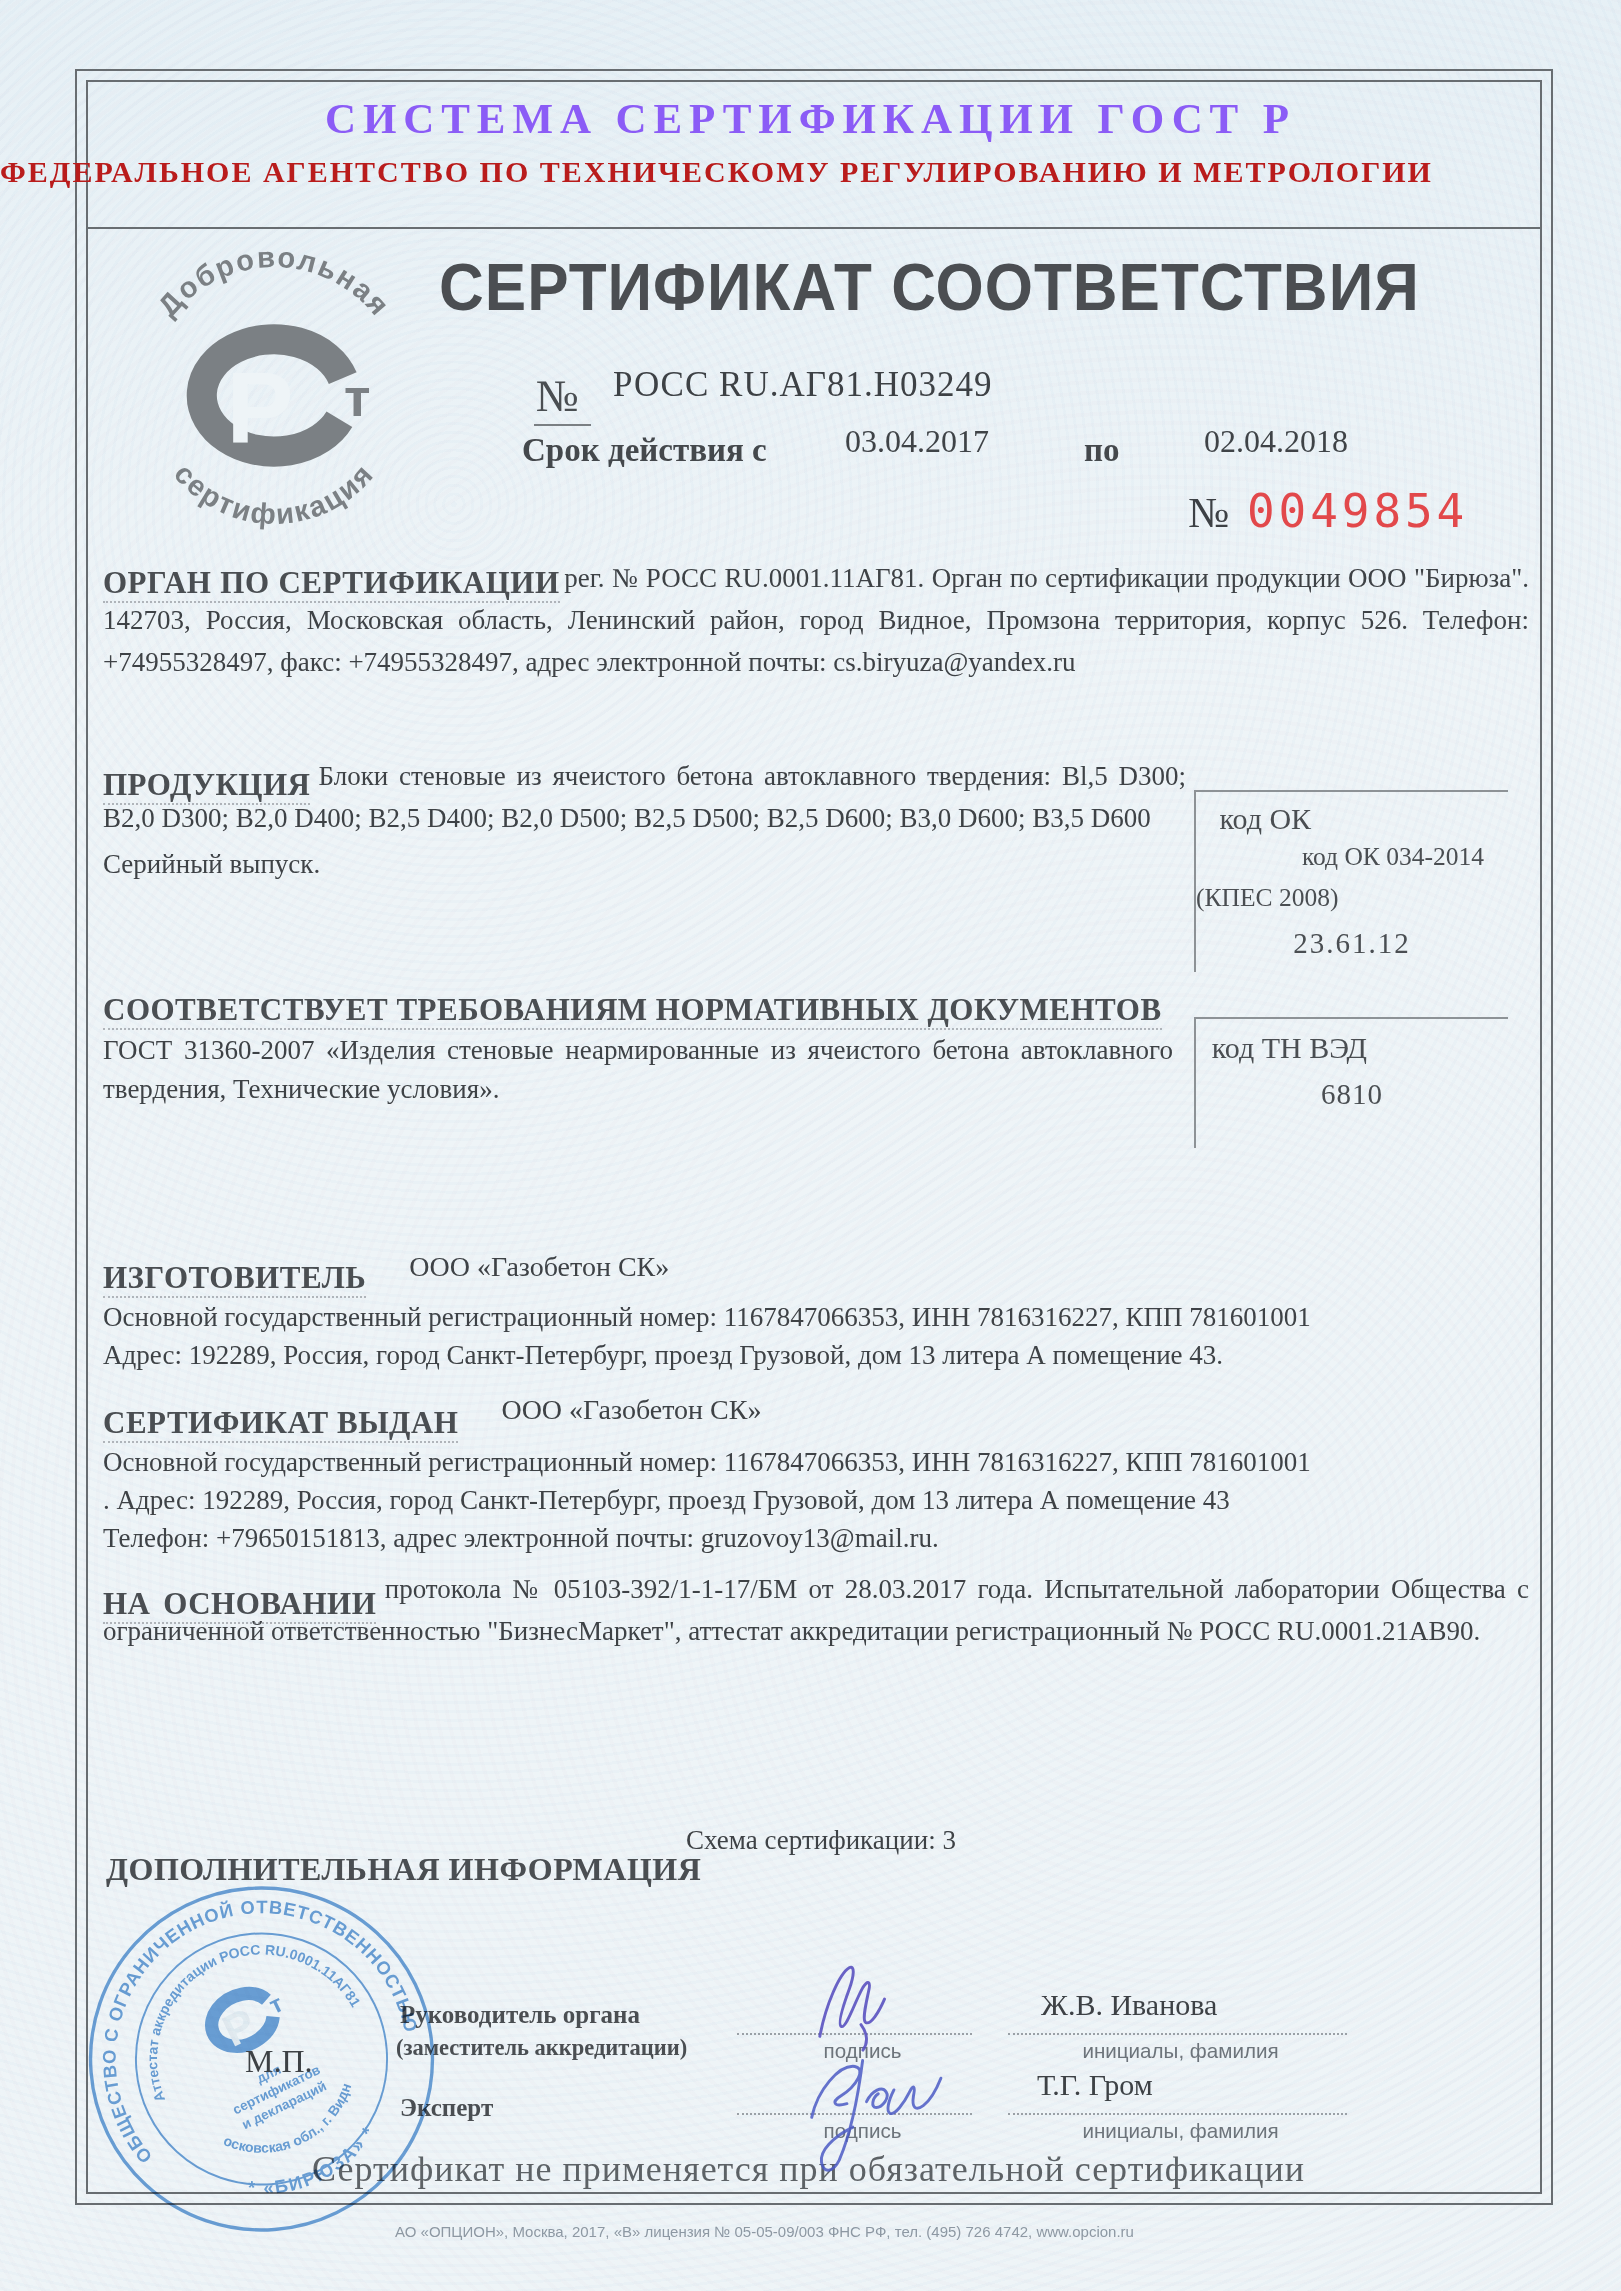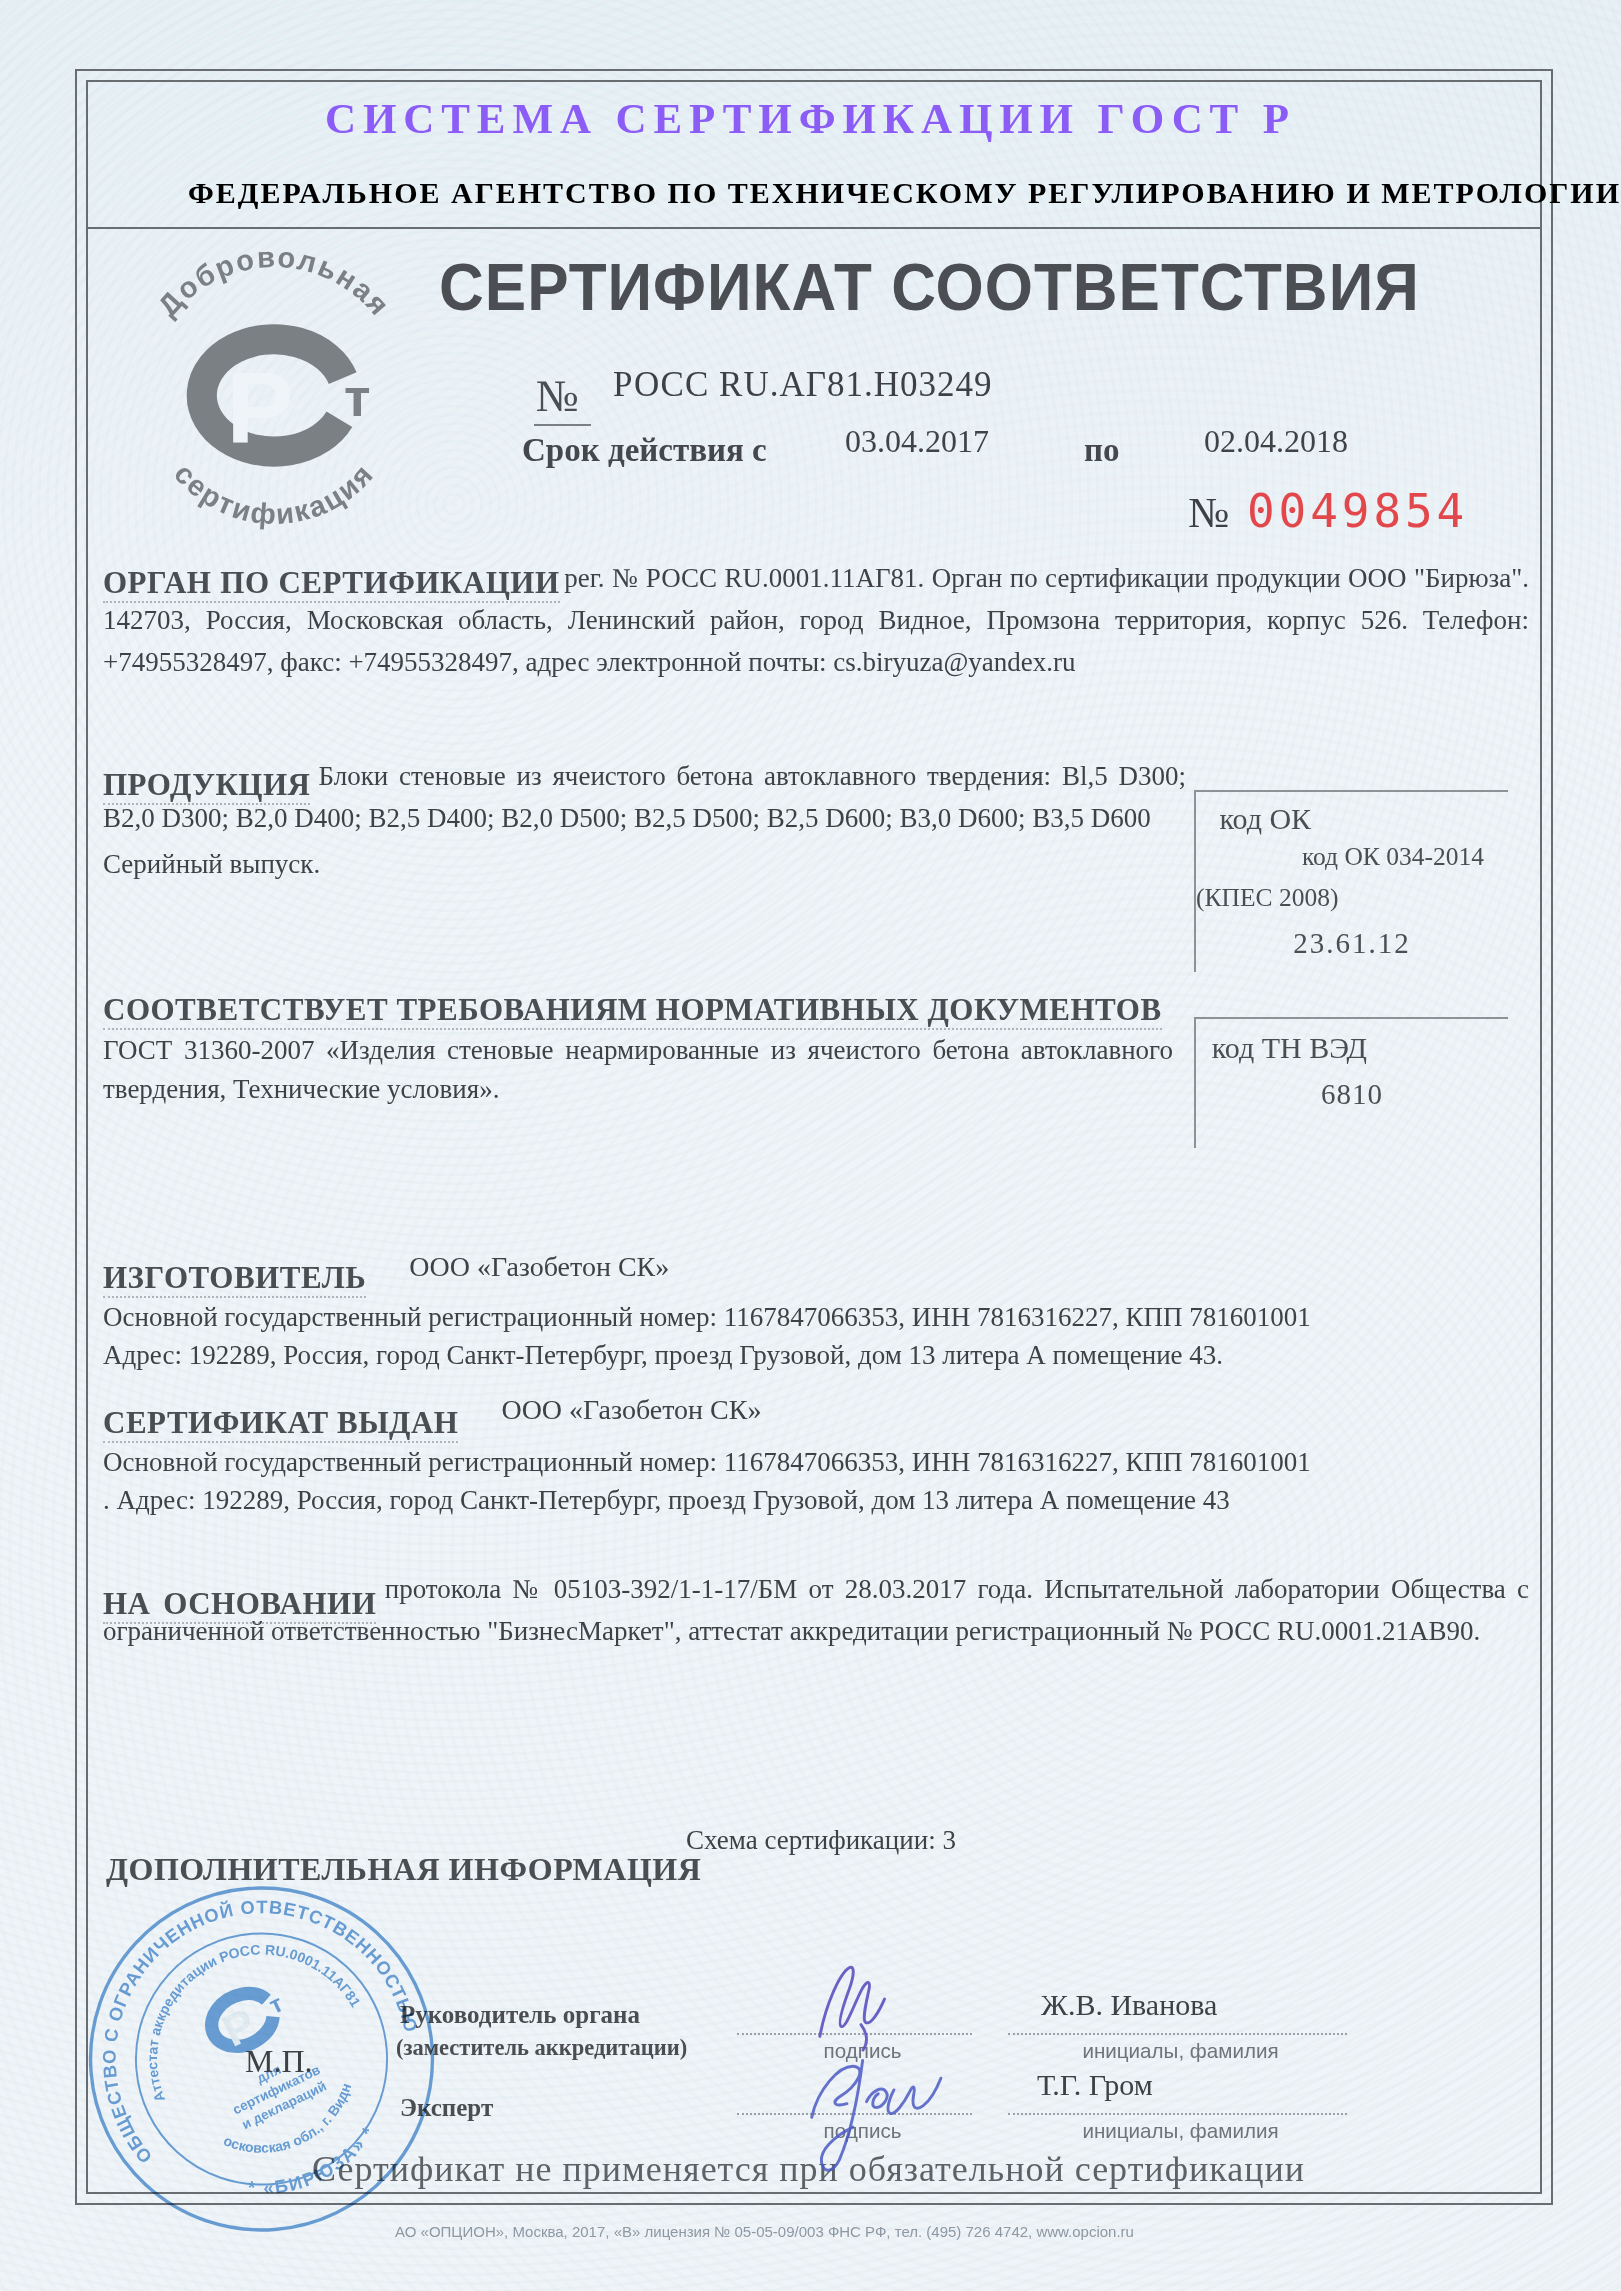--- a/index.html
+++ b/index.html
@@ -13,21 +13,21 @@
     background:
       repeating-radial-gradient(circle at 28% 22%, rgba(150,190,220,.055) 0 2.9px, transparent 2.9px 8.8px),
       repeating-radial-gradient(circle at 72% 68%, rgba(205,170,190,.04) 0 3.9px, transparent 3.9px 10.8px),
       linear-gradient(180deg, rgba(215,232,242,.35), rgba(238,244,247,0) 30%);
   }
   .abs{position:absolute;}
   .frame-outer{position:absolute;left:75px;top:69px;width:1474px;height:2132px;border:2px solid #686d71;}
   .frame-inner{position:absolute;left:8.8px;top:8.8px;right:8.8px;bottom:8.8px;border:2px solid #686d71;}
   .header-rule{position:absolute;left:0;right:0;top:145px;border-bottom:2px solid #686d71;}
   .hline1{left:0;right:0;top:94px;text-align:center;font-size:43px;font-weight:bold;letter-spacing:6.9px;color:#8b5cf6;}
-  .hline2{left:0;right:0;top:176px;text-align:right;font-size:30px;font-weight:bold;letter-spacing:2px;color:#000000;}
+  .hline2{left:0;right:0;top:155px;text-align:left;font-size:30px;font-weight:bold;letter-spacing:2px;color:#b91c1c;}
   .doc-title{left:439px;top:249px;font-family:"Liberation Sans",sans-serif;font-size:62px;font-weight:bold;letter-spacing:1px;color:#4b4e52;transform:scaleY(1.07);transform-origin:top left;white-space:nowrap;}
   .no-label{left:534px;top:370px;font-size:45px;color:#4a4e52;border-bottom:2px solid #7a7f83;padding:0 11.8px 2px 2px;}
   .cert-number{left:613px;top:365px;font-size:35px;color:#3d4145;letter-spacing:1px;}
   .validity-label{left:522px;top:432px;font-size:33px;font-weight:bold;color:#44484c;}
   .date-from{left:845px;top:423px;font-size:32px;}
   .to-label{left:1084px;top:432px;font-size:33px;font-weight:bold;color:#44484c;}
   .date-to{left:1204px;top:423px;font-size:32px;}
   .serial-no{left:1188px;top:488px;font-size:43px;color:#3d4145;}
   .serial-val{left:1247px;top:484px;font-family:"DejaVu Sans Mono",monospace;font-size:46px;letter-spacing:3.9px;color:#e2484b;}
   .sec{line-height:39px;text-align:justify;}
@@ -120,20 +120,21 @@
     <span class="body-t" style="font-size:28px;margin-left:39px;">ООО «Газобетон СК»</span>
     <span class="blk" style="margin-top:7.8px;">Основной государственный регистрационный номер: 1167847066353, ИНН 7816316227, КПП 781601001</span>
     <span class="blk">Адрес: 192289, Россия, город Санкт-Петербург, проезд Грузовой, дом 13 литера А помещение 43.</span>
   </div>
 
   <div class="abs sec" style="left:103px;top:1390px;width:1426px;line-height:38px;">
     <span class="sec-t raise" style="top:13.7px;">СЕРТИФИКАТ ВЫДАН</span>
     <span class="body-t" style="font-size:28px;margin-left:39px;">ООО «Газобетон СК»</span>
     <span class="blk" style="margin-top:9.8px;">Основной государственный регистрационный номер: 1167847066353, ИНН 7816316227, КПП 781601001</span>
     <span class="blk">. Адрес: 192289, Россия, город Санкт-Петербург, проезд Грузовой, дом 13 литера А помещение 43</span>
+    <span class="blk">Телефон: +79650151813, адрес электронной почты: gruzovoy13@mail.ru.</span>
   </div>
 
   <div class="abs sec" style="left:103px;top:1568px;width:1426px;">
     <span class="sec-t raise" style="top:15.7px;">НА ОСНОВАНИИ</span>
     <span class="body-t">протокола № 05103-392/1-1-17/БМ от 28.03.2017 года. Испытательной лаборатории Общества с ограниченной ответственностью "БизнесМаркет", аттестат аккредитации регистрационный № РОСС RU.0001.21АВ90.</span>
   </div>
 
   <div class="abs" style="left:106px;top:1851px;">
     <span class="sec-t" style="font-size:32px;border-bottom:none;">ДОПОЛНИТЕЛЬНАЯ ИНФОРМАЦИЯ</span>
   </div>

